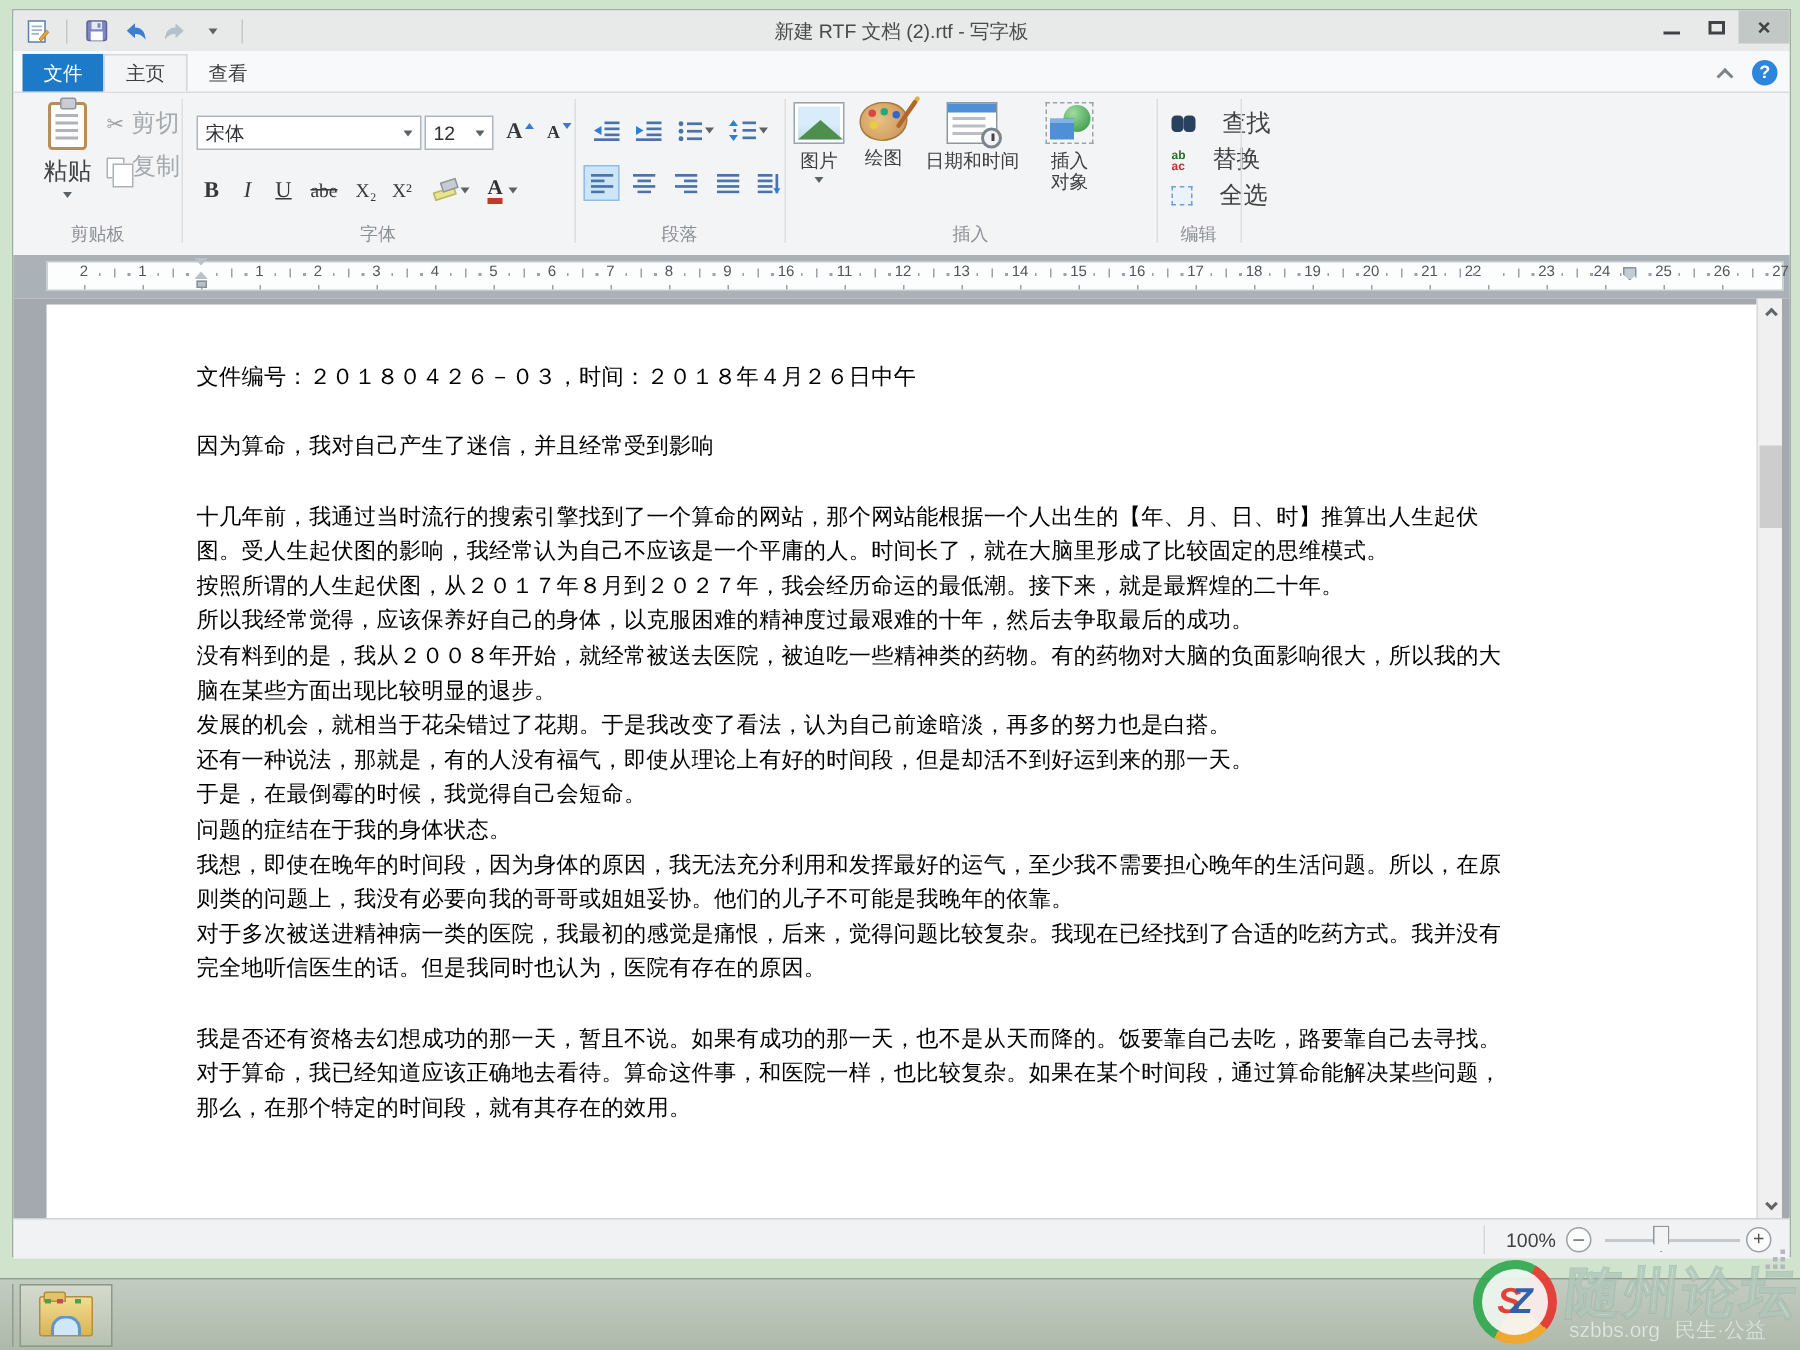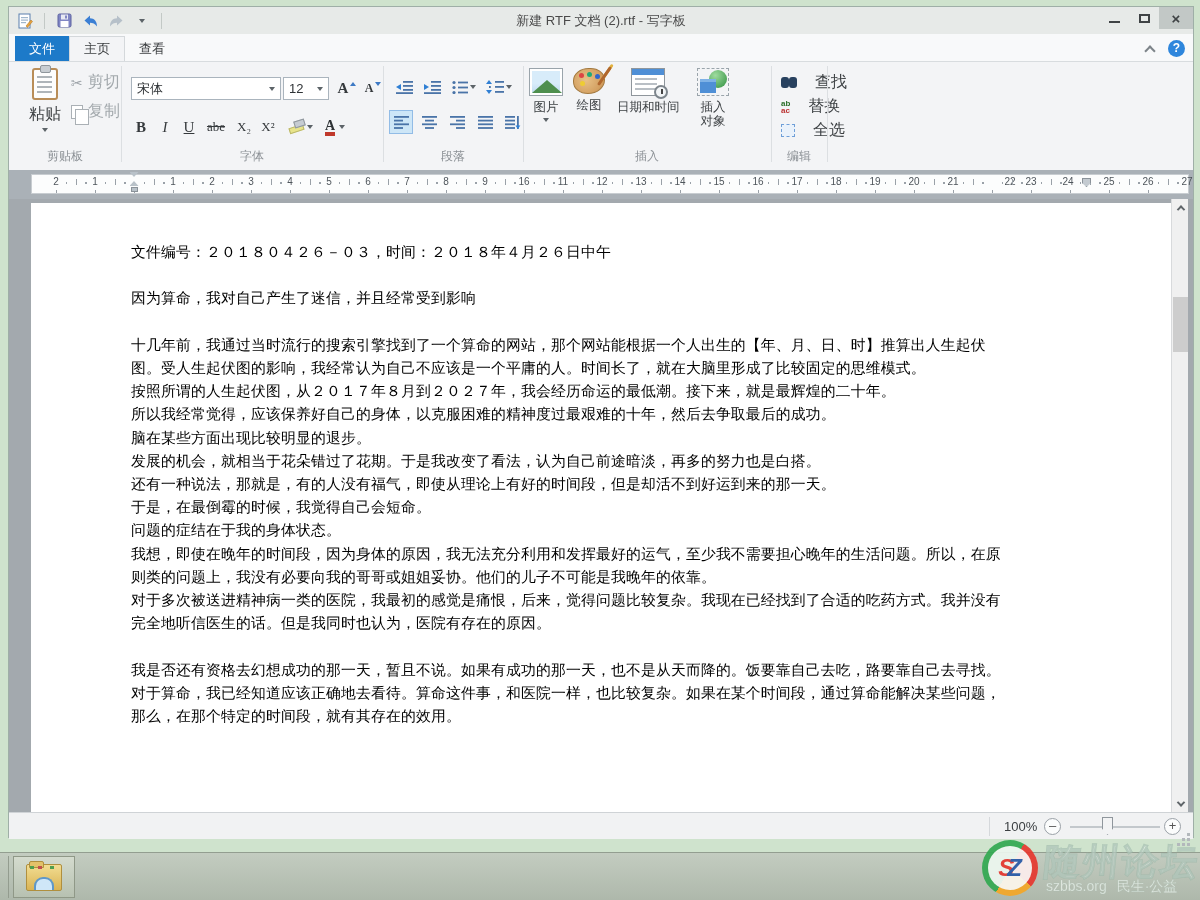--- a/index.html
+++ b/index.html
@@ -458,21 +458,21 @@
         <span class="rnum" style="left: 593px;">12</span>
         <span class="rnum" style="left: 632px;">13</span>
         <span class="rnum" style="left: 671px;">14</span>
         <span class="rnum" style="left: 710px;">15</span>
         <span class="rnum" style="left: 749px;">16</span>
         <span class="rnum" style="left: 788px;">17</span>
         <span class="rnum" style="left: 827px;">18</span>
         <span class="rnum" style="left: 866px;">19</span>
         <span class="rnum" style="left: 905px;">20</span>
         <span class="rnum" style="left: 944px;">21</span>
-        <span class="rnum" style="left: 1001px;">22</span>
+        <span class="rnum" style="left: 973px;">22</span>
         <span class="rnum" style="left: 1022px;">23</span>
         <span class="rnum" style="left: 1059px;">24</span>
         <span class="rnum" style="left: 1100px;">25</span>
         <span class="rnum" style="left: 1139px;">26</span>
         <span class="rnum" style="left: 1178px;">27</span>
         <div class="rtick" style="left: 56.75px; top: 12px; width: 1.5px; height: 1.5px;"></div>
         <div class="rtick" style="left: 66.5px; top: 9px; width: 1px; height: 6px;"></div>
         <div class="rtick" style="left: 76.25px; top: 12px; width: 1.5px; height: 1.5px;"></div>
         <div class="rtick" style="left: 47px; top: 20px; width: 1px; height: 3px;"></div>
         <div class="rtick" style="left: 95.75px; top: 12px; width: 1.5px; height: 1.5px;"></div>
@@ -600,20 +600,21 @@
     <div class="page">
       <div class="doc-text" id="doc-lines">
           <div class="doc-line">文件编号：２０１８０４２６－０３，时间：２０１８年４月２６日中午</div>
           <div class="doc-line">&nbsp;</div>
           <div class="doc-line">因为算命，我对自己产生了迷信，并且经常受到影响</div>
           <div class="doc-line">&nbsp;</div>
           <div class="doc-line">十几年前，我通过当时流行的搜索引擎找到了一个算命的网站，那个网站能根据一个人出生的【年、月、日、时】推算出人生起伏</div>
           <div class="doc-line">图。受人生起伏图的影响，我经常认为自己不应该是一个平庸的人。时间长了，就在大脑里形成了比较固定的思维模式。</div>
           <div class="doc-line">按照所谓的人生起伏图，从２０１７年８月到２０２７年，我会经历命运的最低潮。接下来，就是最辉煌的二十年。</div>
           <div class="doc-line">所以我经常觉得，应该保养好自己的身体，以克服困难的精神度过最艰难的十年，然后去争取最后的成功。</div>
+          <div class="doc-line">没有料到的是，我从２００８年开始，就经常被送去医院，被迫吃一些精神类的药物。有的药物对大脑的负面影响很大，所以我的大</div>
           <div class="doc-line">脑在某些方面出现比较明显的退步。</div>
           <div class="doc-line">发展的机会，就相当于花朵错过了花期。于是我改变了看法，认为自己前途暗淡，再多的努力也是白搭。</div>
           <div class="doc-line">还有一种说法，那就是，有的人没有福气，即使从理论上有好的时间段，但是却活不到好运到来的那一天。</div>
           <div class="doc-line">于是，在最倒霉的时候，我觉得自己会短命。</div>
           <div class="doc-line">问题的症结在于我的身体状态。</div>
           <div class="doc-line">我想，即使在晚年的时间段，因为身体的原因，我无法充分利用和发挥最好的运气，至少我不需要担心晚年的生活问题。所以，在原</div>
           <div class="doc-line">则类的问题上，我没有必要向我的哥哥或姐姐妥协。他们的儿子不可能是我晚年的依靠。</div>
           <div class="doc-line">对于多次被送进精神病一类的医院，我最初的感觉是痛恨，后来，觉得问题比较复杂。我现在已经找到了合适的吃药方式。我并没有</div>
           <div class="doc-line">完全地听信医生的话。但是我同时也认为，医院有存在的原因。</div>
           <div class="doc-line">&nbsp;</div>

